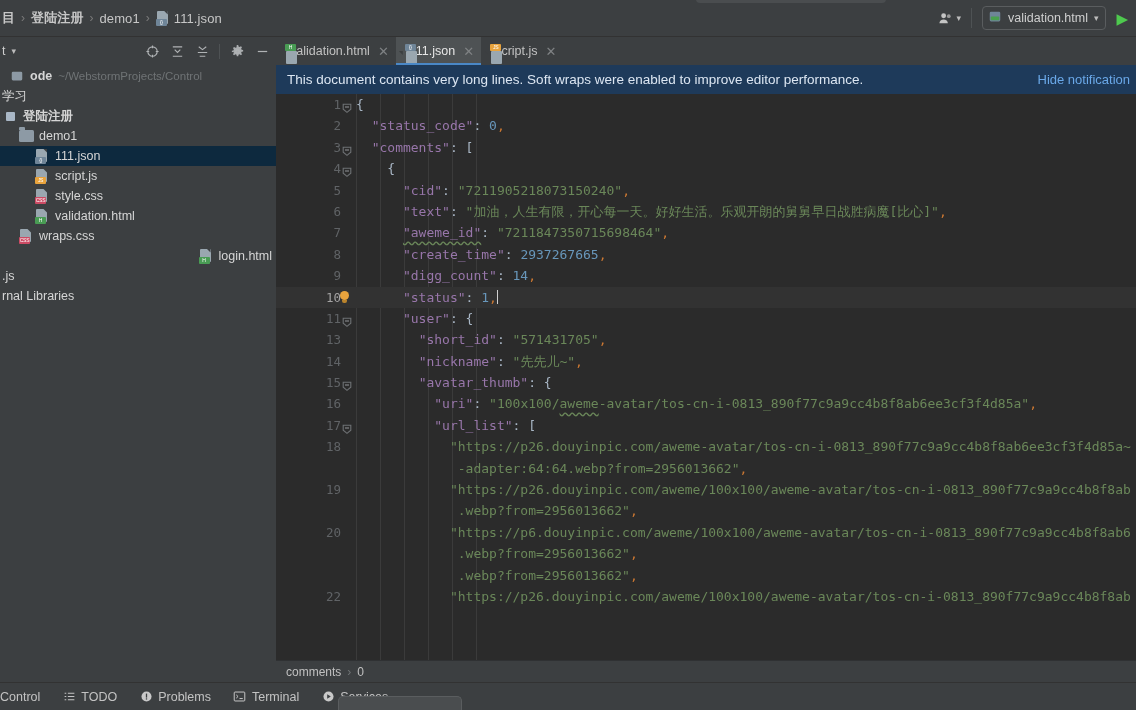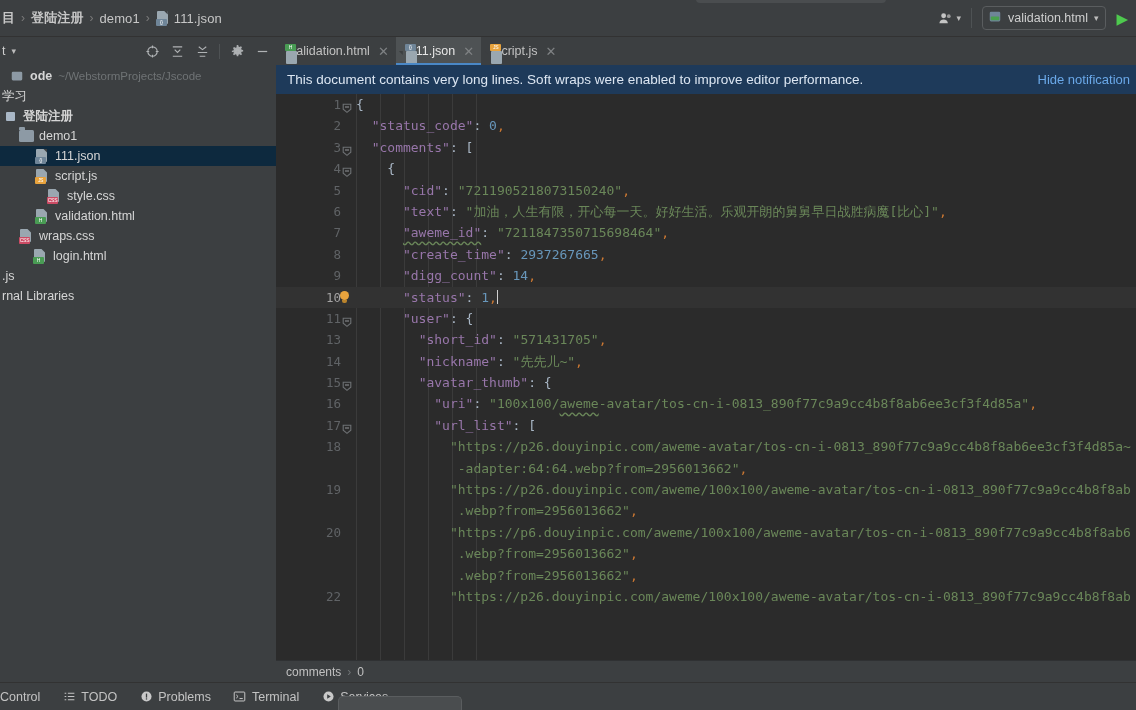--- a/index.html
+++ b/index.html
@@ -246,21 +246,21 @@
   </div>
 
   <div class="tree" id="tree">
       <div class="row" style="padding-left: 9px;">
         <span class="ico">
           <svg width="14" height="14" viewBox="0 0 16 16">
             <rect x="2" y="3" width="12" height="10" rx="1.5" fill="#8d9aa5"></rect>
           </svg>
         </span>
         <span class="bold">ode</span>
-        <span class="path-note">~/WebstormProjects/Jscode</span>
+        <span class="path-note">~/WebstormProjects/Control</span>
       </div>
       <div class="row" style="padding-left: 2px;">
         <span class="">学习</span>
       </div>
       <div class="row" style="padding-left: 2px;">
         <span class="ico">
           <span class="mod-sq"></span>
         </span>
         <span class="bold">登陆注册</span>
       </div>
@@ -283,21 +283,21 @@
       <div class="row" style="padding-left: 34px;">
         <span class="ico">
           <span class="file-ic">
             <span class="sheet"></span>
             <span class="corner"></span>
             <span class="badge b-js">JS</span>
           </span>
         </span>
         <span class="">script.js</span>
       </div>
-      <div class="row" style="padding-left: 46px;">
+      <div class="row" style="padding-left: 34px;">
         <span class="ico">
           <span class="file-ic">
             <span class="sheet"></span>
             <span class="corner"></span>
             <span class="badge b-css">CSS</span>
           </span>
         </span>
         <span class="">style.css</span>
       </div>
       <div class="row" style="padding-left: 34px;">
@@ -313,21 +313,21 @@
       <div class="row" style="padding-left: 18px;">
         <span class="ico">
           <span class="file-ic">
             <span class="sheet"></span>
             <span class="corner"></span>
             <span class="badge b-css">CSS</span>
           </span>
         </span>
         <span class="">wraps.css</span>
       </div>
-      <div class="row" style="padding-left: 32px;">
+      <div class="row" style="padding-left: 32px; justify-content: flex-end;">
         <span class="ico">
           <span class="file-ic">
             <span class="sheet"></span>
             <span class="corner"></span>
             <span class="badge b-html">H</span>
           </span>
         </span>
         <span class="">login.html</span>
       </div>
       <div class="row" style="padding-left: 2px;">

